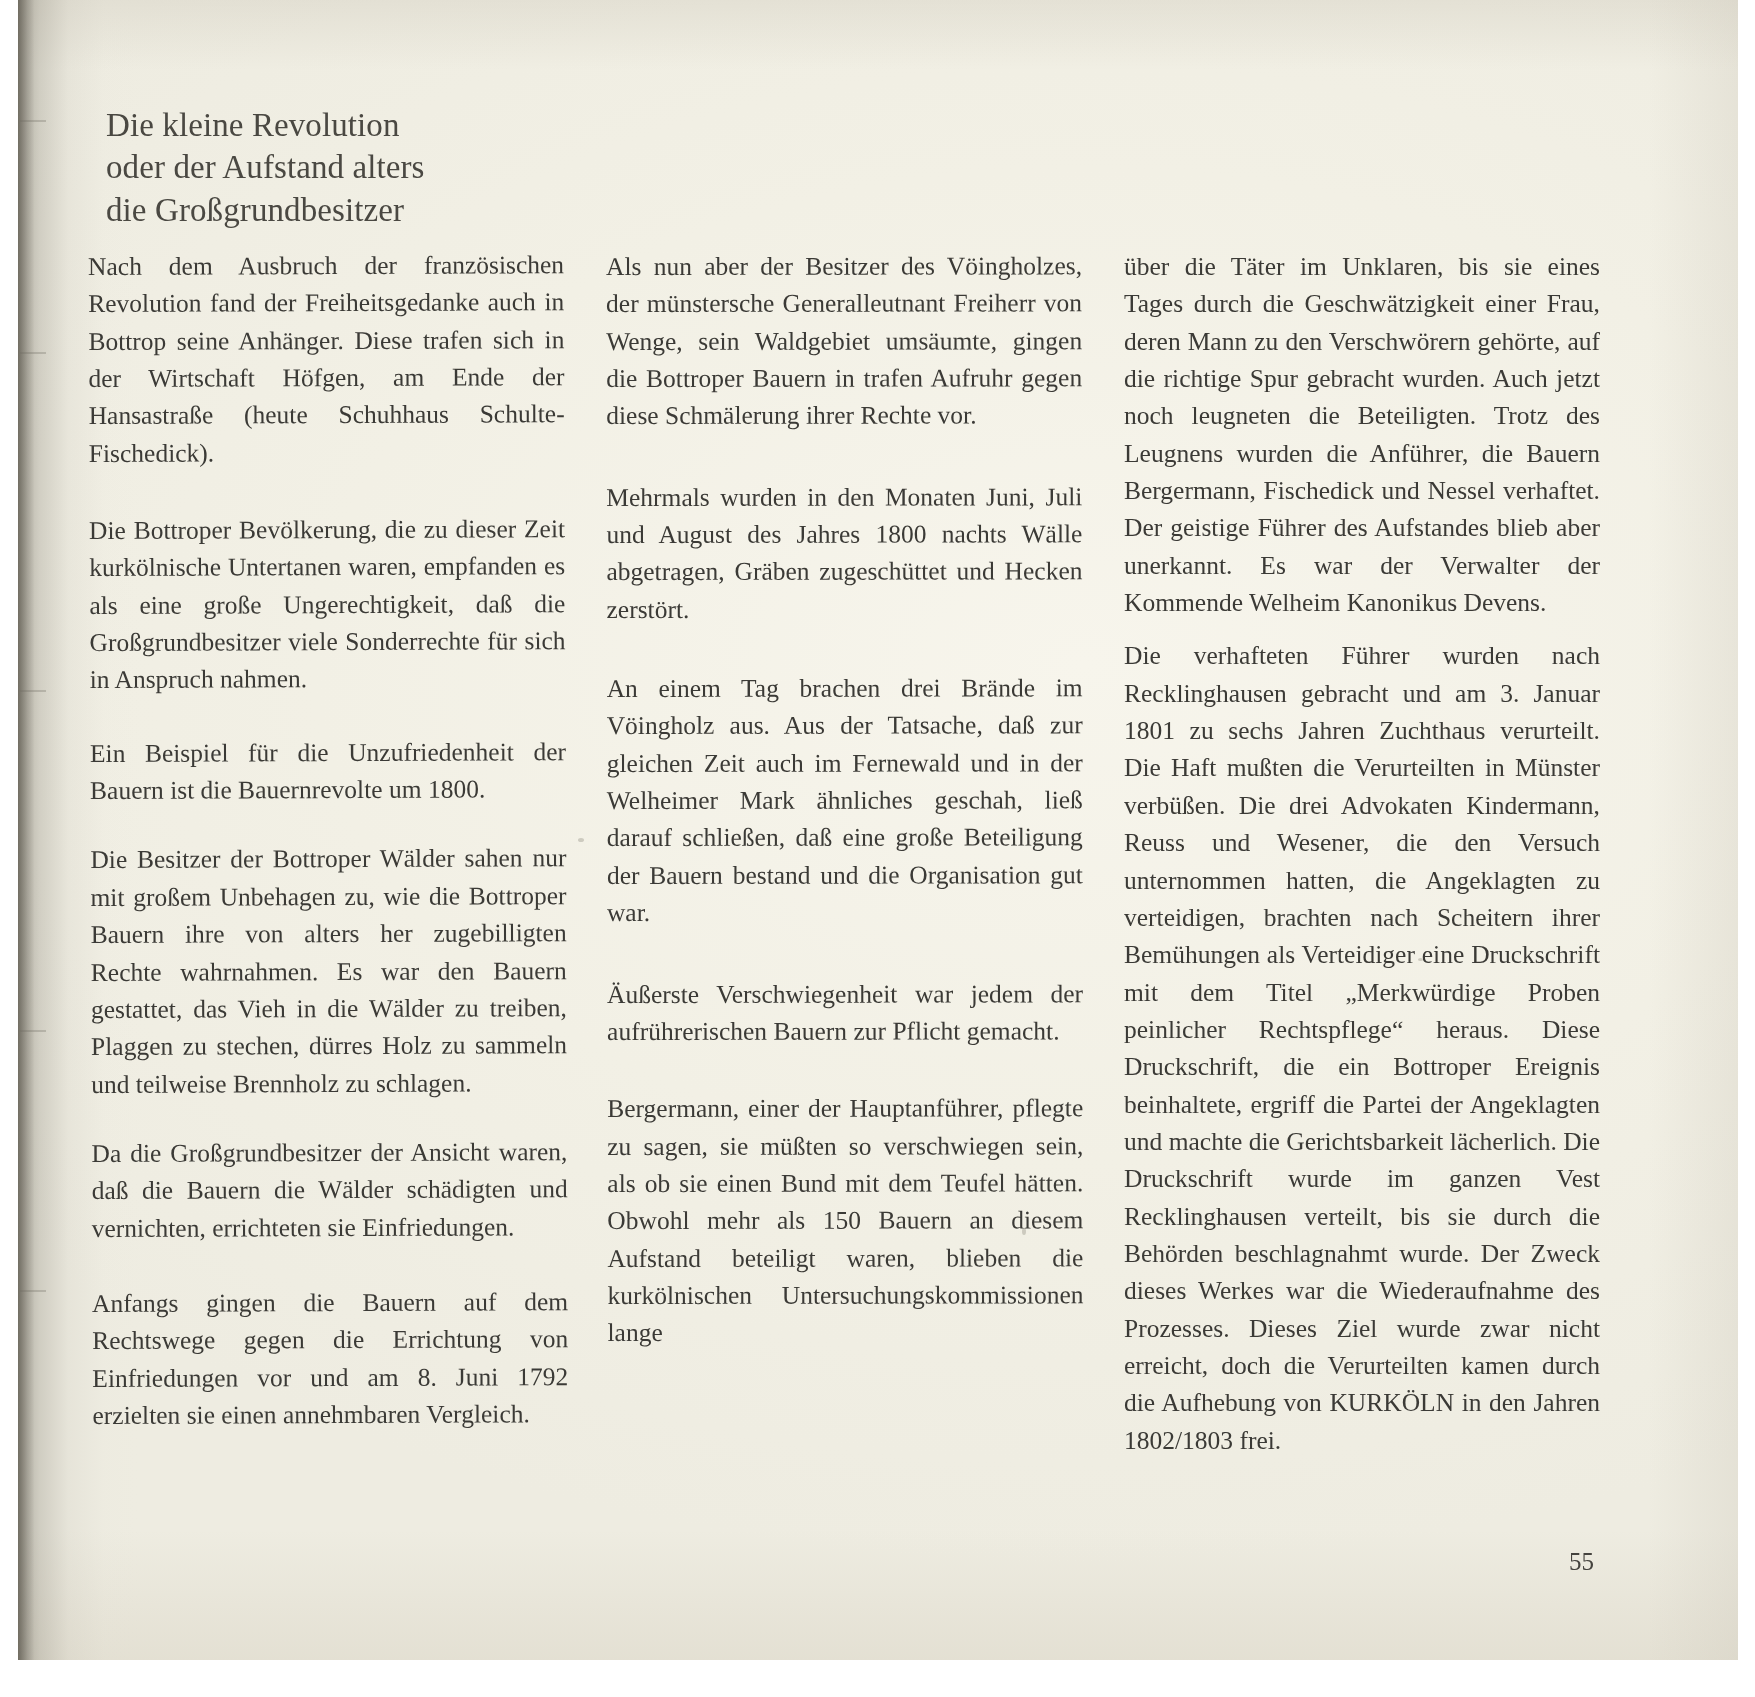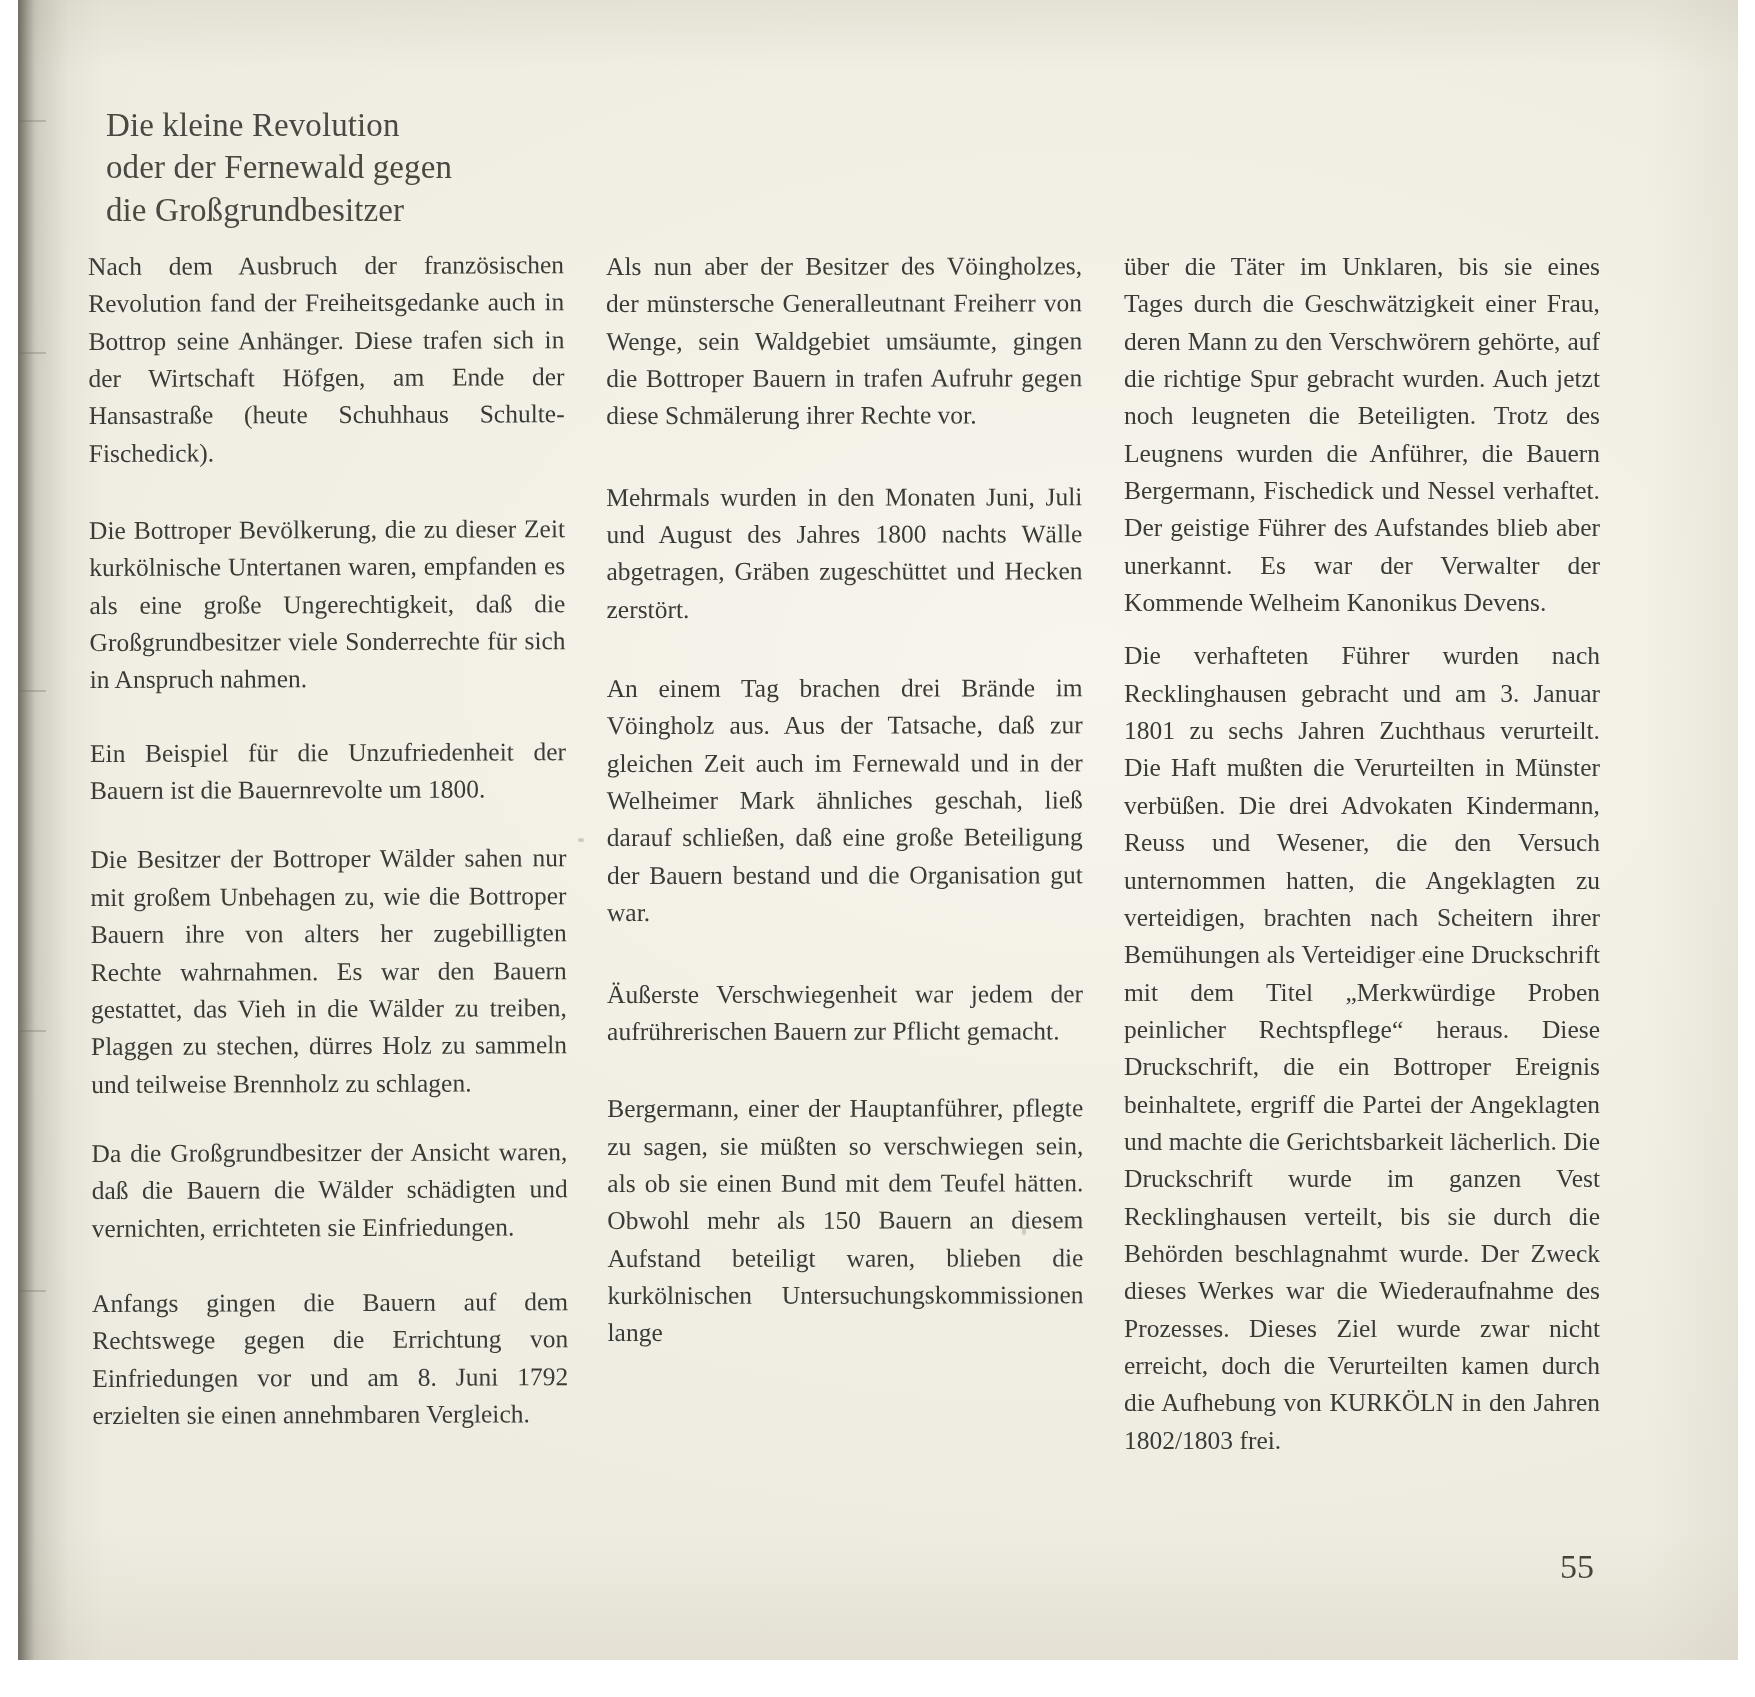--- a/index.html
+++ b/index.html
@@ -154,21 +154,21 @@
   .col-2 p:nth-child(2) { margin-bottom: 42px; }
   .col-2 p:nth-child(3) { margin-bottom: 44px; }
   .col-2 p:nth-child(4) { margin-bottom: 40px; }
 
   .col-3 p { margin-bottom: 16px; }
 
   .page-number {
     position: absolute;
     right: 14px;
     top: 1548px;
-    font-size: 34px;
+    font-size: 25px;
     color: #45433e;
   }
 
   
   .speck {
     position: absolute;
     background: rgba(120,116,104,0.30);
     border-radius: 50%;
     pointer-events: none;
   }
@@ -193,21 +193,21 @@
     <div class="gutter-mark" style="top:1290px;"></div>
 
     <div class="speck" style="left:560px; top:838px; width:6px; height:4px;"></div>
     <div class="speck" style="left:1400px; top:958px; width:5px; height:3px;"></div>
     <div class="speck" style="left:1004px; top:1228px; width:4px; height:7px;"></div>
 
     <div class="content">
 
       <h1 class="article-title">
         <span class="tline">Die kleine Revolution</span>
-        <span class="tline">oder der Fernewald gegen</span>
+        <span class="tline">oder der Aufstand alters</span>
         <span class="tline">die Großgrundbesitzer</span>
       </h1>
 
       <div class="columns">
 
         <div class="col col-1">
           <p>Nach dem Ausbruch der französischen Revolution fand der Freiheitsgedanke auch in Bottrop seine Anhänger. Diese trafen sich in der Wirtschaft Höfgen, am Ende der Hansastraße (heute Schuhhaus Schulte-Fischedick).</p>
           <p>Die Bottroper Bevölkerung, die zu dieser Zeit kurkölnische Untertanen waren, empfanden es als eine große Ungerechtigkeit, daß die Großgrundbesitzer viele Sonderrechte für sich in Anspruch nahmen.</p>
           <p>Ein Beispiel für die Unzufriedenheit der Bauern ist die Bauernrevolte um 1800.</p>
           <p>Die Besitzer der Bottroper Wälder sahen nur mit großem Unbehagen zu, wie die Bottroper Bauern ihre von alters her zugebilligten Rechte wahrnahmen. Es war den Bauern gestattet, das Vieh in die Wälder zu treiben, Plaggen zu stechen, dürres Holz zu sammeln und teilweise Brennholz zu schlagen.</p>

